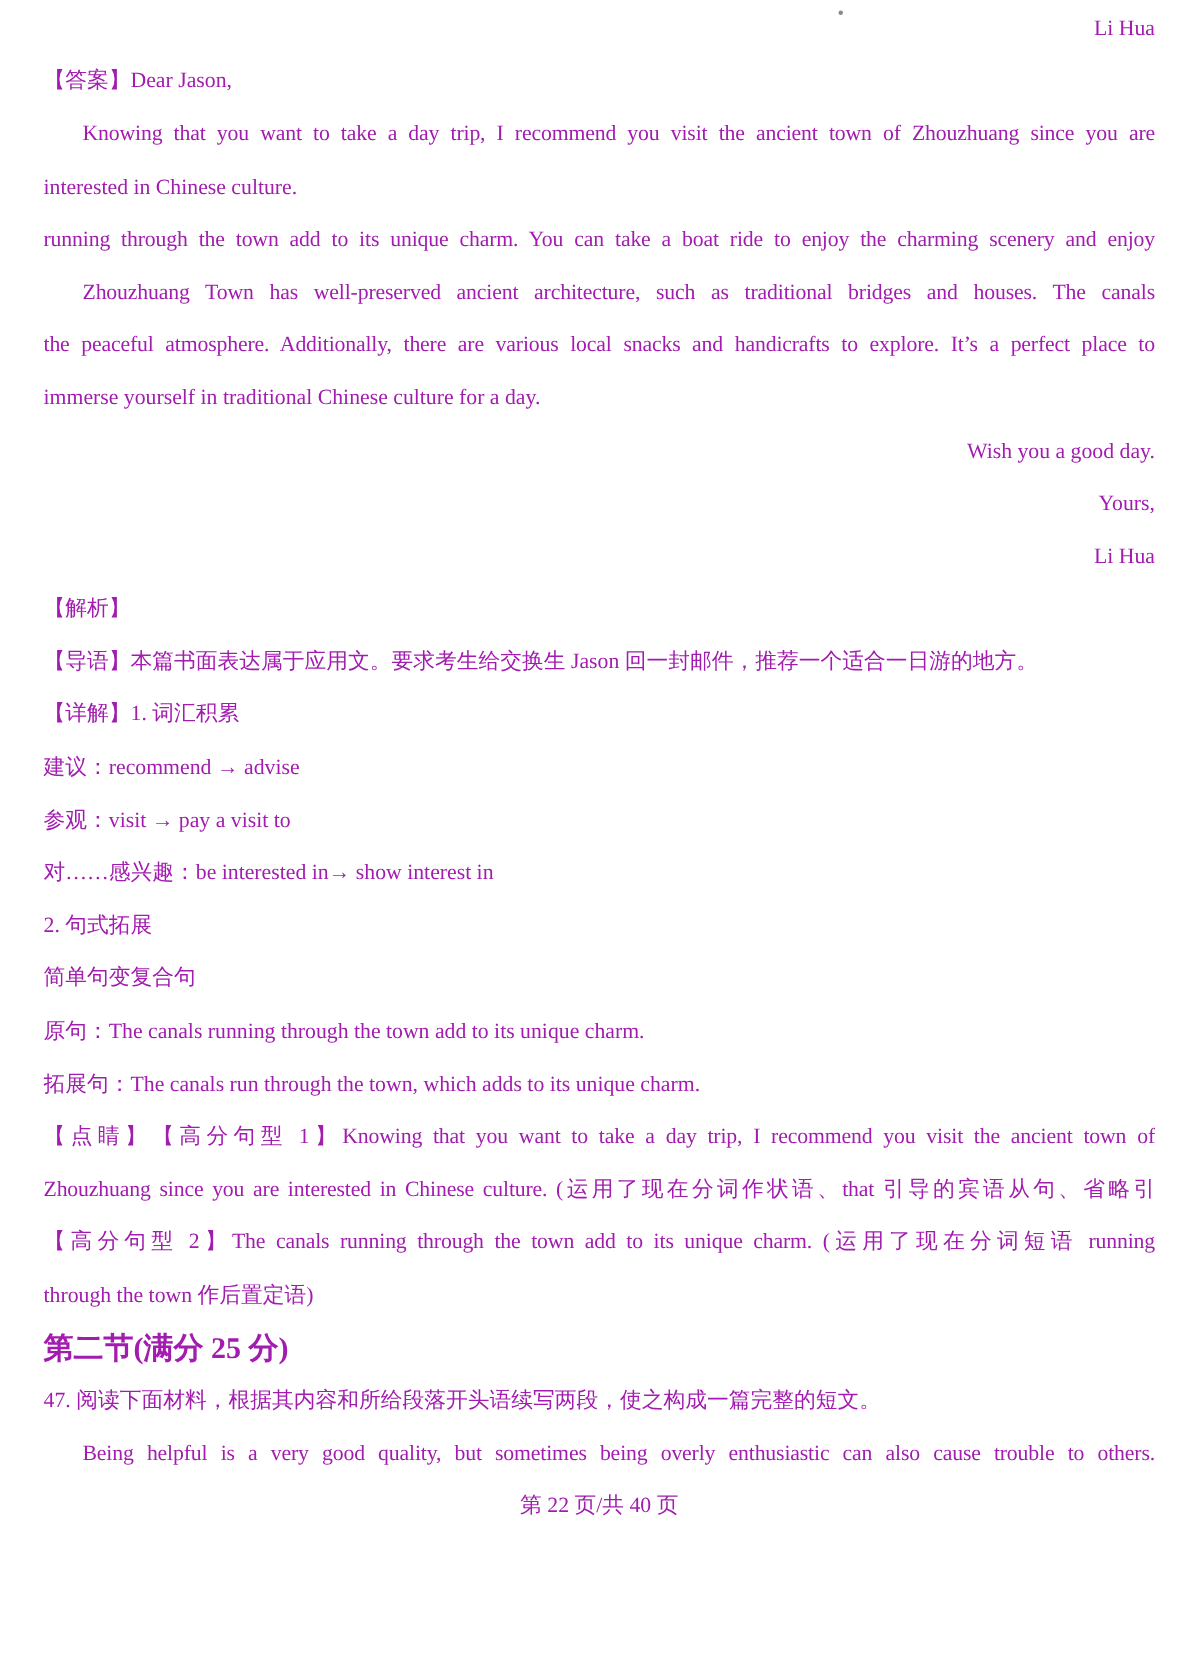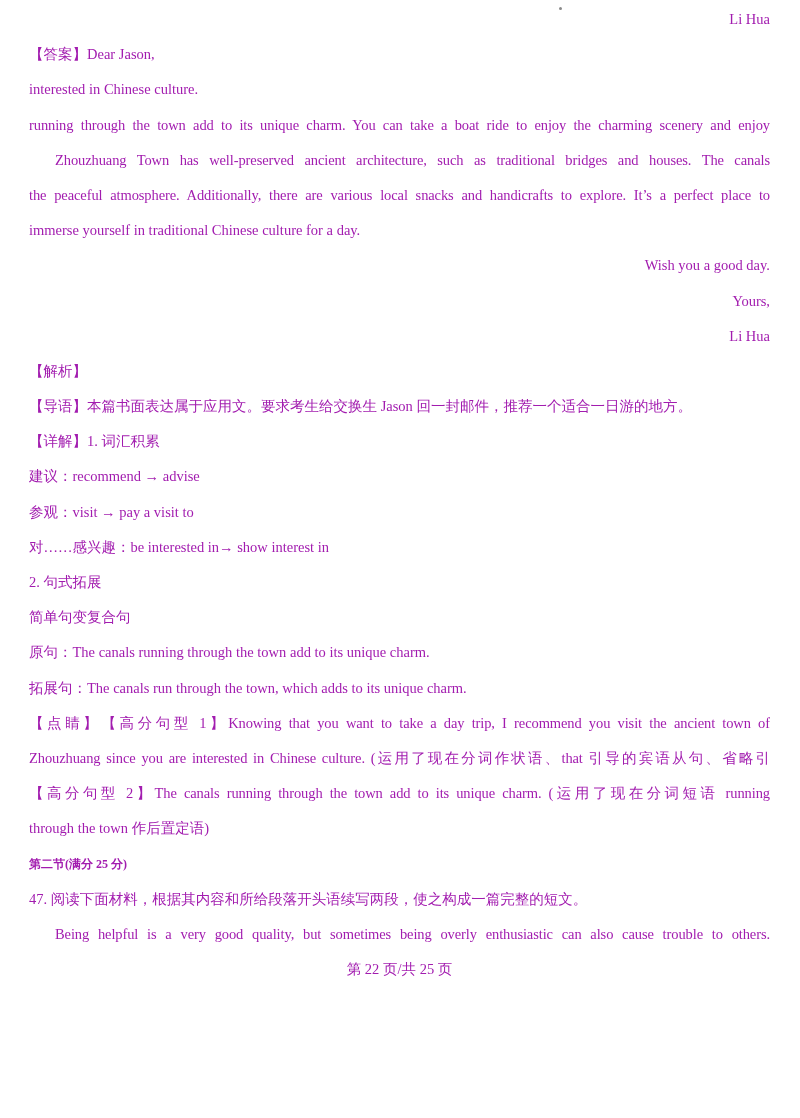--- a/index.html
+++ b/index.html
@@ -23,39 +23,40 @@
     height: 35.2px;
     line-height: 35.2px;
     font-size: 14.5px;
     white-space: normal;
     overflow: hidden;
   }
   .l.indent  { text-indent: 26px; text-align: right; }
   .l.justify { text-align: justify; text-align-last: justify; letter-spacing: -0.1px; }
   .l.right   { text-align: right; }
   .l.center  { text-align: center; }
-  .l.heading { font-weight: bold; font-size: 12px; }
+  .l.heading { font-weight: bold; font-size: 20px; }
   .stray-dot {
     position: absolute;
     left: 559px;
     top: 7px;
     width: 3px;
     height: 3px;
     background: #8a8a8a;
     border-radius: 50%;
   }
 </style>
 </head>
 <body>
 
 <div class="page">
   <div class="stray-dot"></div>
   <div class="content">
       <div class="l right">Li Hua</div>
       <div class="l">【答案】Dear Jason,</div>
+      <div class="l indent justify">Knowing that you want to take a day trip, I recommend you visit the ancient town of Zhouzhuang since you are</div>
       <div class="l">interested in Chinese culture.</div>
       <div class="l justify">running through the town add to its unique charm. You can take a boat ride to enjoy the charming scenery and enjoy</div>
       <div class="l indent justify">Zhouzhuang Town has well-preserved ancient architecture, such as traditional bridges and houses. The canals</div>
       <div class="l justify">the peaceful atmosphere. Additionally, there are various local snacks and handicrafts to explore. It’s a perfect place to</div>
       <div class="l">immerse yourself in traditional Chinese culture for a day.</div>
       <div class="l indent">Wish you a good day.</div>
       <div class="l right">Yours,</div>
       <div class="l right">Li Hua</div>
       <div class="l">【解析】</div>
       <div class="l">【导语】本篇书面表达属于应用文。要求考生给交换生 Jason 回一封邮件，推荐一个适合一日游的地方。</div>
@@ -67,15 +68,15 @@
       <div class="l">简单句变复合句</div>
       <div class="l">原句：The canals running through the town add to its unique charm.</div>
       <div class="l">拓展句：The canals run through the town, which adds to its unique charm.</div>
       <div class="l justify">【点睛】【高分句型 1】Knowing that you want to take a day trip, I recommend you visit the ancient town of</div>
       <div class="l justify">Zhouzhuang since you are interested in Chinese culture. (运用了现在分词作状语、that 引导的宾语从句、省略引</div>
       <div class="l justify">【高分句型 2】The canals running through the town add to its unique charm. (运用了现在分词短语 running</div>
       <div class="l">through the town 作后置定语)</div>
       <div class="l heading">第二节(满分 25 分)</div>
       <div class="l">47. 阅读下面材料，根据其内容和所给段落开头语续写两段，使之构成一篇完整的短文。</div>
       <div class="l indent justify">Being helpful is a very good quality, but sometimes being overly enthusiastic can also cause trouble to others.</div>
-      <div class="l center">第 22 页/共 25 页</div>
+      <div class="l center">第 22 页/共 40 页</div>
     </div>
 </div>
 
 </body></html>

